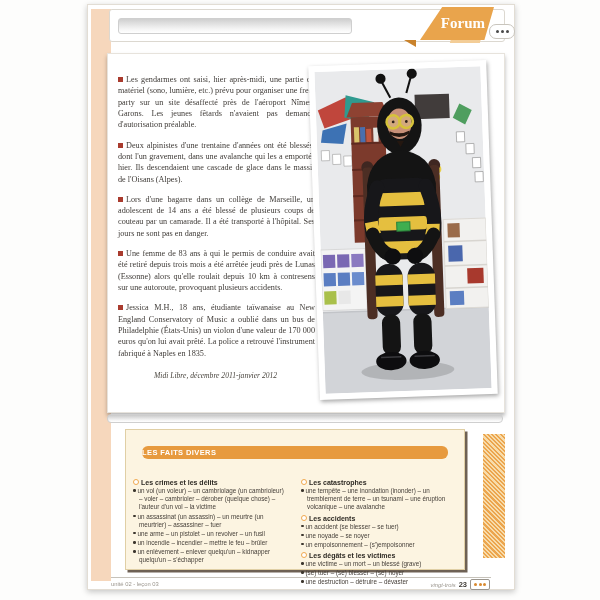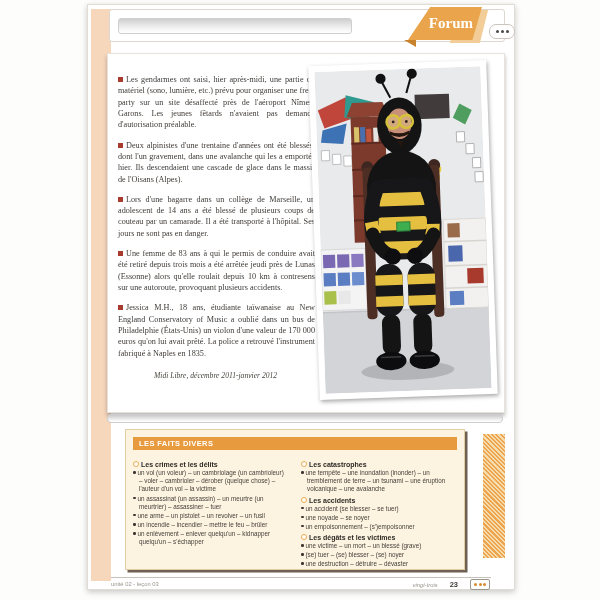--- a/index.html
+++ b/index.html
@@ -10,21 +10,21 @@
   .peach-strip{position:absolute;left:3px;top:4px;width:20px;height:572px;background:#f6d7bc;}
 
   
   .header-bar{position:absolute;left:21px;top:4px;width:394px;height:31px;background:#fff;
               border:1px solid #dcd8d0;border-radius:3px;}
   .title-slot{position:absolute;left:8px;top:8px;width:232px;height:14px;border-radius:3px;
               border:1px solid #cfcfcf;background:linear-gradient(#cfcfcf,#f4f4f4 70%,#ffffff);}
   .ribbon-wrap{position:absolute;left:294px;top:-3px;width:86px;height:42px;}
   .ribbon-fold{position:absolute;right:6px;top:3px;width:30px;height:33px;background:#f3cd97;
                transform:skewX(-14deg);}
-  .ribbon-main{position:absolute;left:4px;top:0;width:74px;height:33px;background:#e9a44c;
+  .ribbon-main{position:absolute;left:16px;top:0;width:74px;height:33px;background:#e9a44c;
                clip-path:polygon(30% 0,100% 0,87% 100%,0% 100%);
                display:flex;align-items:center;justify-content:flex-end;padding-right:9px;box-sizing:border-box;}
   .ribbon-main span{color:#fff;font-family:"Liberation Serif",serif;font-weight:bold;font-size:15px;}
   .ribbon-under{position:absolute;left:0px;top:33px;width:0;height:0;
                 border-top:7px solid #c9822c;border-left:12px solid transparent;}
   .dots-pill{position:absolute;left:379px;top:14px;width:24px;height:13px;background:#fff;border:1px solid #c9c5bd;
              border-radius:7px;display:flex;align-items:center;justify-content:center;gap:2px;}
   .dots-pill i{width:3px;height:3px;border-radius:50%;background:#4a4a4a;display:block;}
 
   
@@ -41,38 +41,38 @@
          box-shadow:1px 2px 4px rgba(0,0,0,.35);transform:rotate(-2deg);padding:6px;box-sizing:border-box;}
   .photo svg{display:block;width:100%;height:100%;}
 
   
   .divider-bar{position:absolute;left:19px;top:409px;width:396px;height:9px;border-radius:4px;
                border:1px solid #cfcfcf;background:linear-gradient(#c9c9c9,#f5f5f5 75%,#ffffff);box-sizing:border-box;}
 
   
   .vocab-box{position:absolute;left:37px;top:424px;width:340px;height:141px;background:#fcf4e1;
              border:1px solid #e0cfa5;box-shadow:2.5px 2.5px 0 #6e6154;box-sizing:border-box;}
-  .vocab-head{margin:7px;height:13px;background:#e79a3e;border-radius:0;display:flex;align-items:center;
-              padding-left:6px;color:#fff;font-weight:bold;font-size:7.5px;letter-spacing:.4px;}
+  .vocab-head{margin:16px;height:13px;background:#e79a3e;border-radius:6px;display:flex;align-items:center;
+              color:#fff;font-weight:bold;font-size:7.5px;letter-spacing:.4px;}
   .vocab-cols{display:flex;padding:1px 7px;gap:12px;}
   .vcol{width:158px;}
   .vhead{font-size:7px;font-weight:bold;color:#2e2a24;margin:3px 0 1px 0;}
   .ring{display:inline-block;width:4px;height:4px;border:1.5px solid #f0a84e;border-radius:50%;
         background:#fff;margin-right:2px;vertical-align:0px;}
   .vitem{font-size:6.3px;line-height:1.3;color:#46403a;padding-left:6px;text-indent:-6px;margin-bottom:1px;}
   .vdot{display:inline-block;width:2.5px;height:2.5px;border-radius:50%;background:#3c362e;
         margin-right:2px;vertical-align:1.5px;}
 
   .hatch-band{position:absolute;left:395px;top:429px;width:22px;height:124px;
               background:repeating-linear-gradient(45deg,#eca54e 0 1.5px,#f7dcab 1.5px 3px);}
 
   
   .footer-line{position:absolute;left:23px;top:572px;width:380px;border-top:1px solid #c6c2ba;}
   .footer-left{position:absolute;left:23px;top:576px;font-size:5.8px;color:#9a958d;}
-  .footer-right{position:absolute;right:24px;top:574px;display:flex;align-items:center;gap:12px;}
+  .footer-right{position:absolute;right:24px;top:574px;display:flex;align-items:center;gap:3px;}
   .page-word{font-size:5.8px;color:#9a958d;font-style:italic;}
   .page-num{font-size:7.5px;font-weight:bold;color:#3f3b35;}
   .pagedots-pill{width:18px;height:9px;border:1px solid #9a958d;background:#fff;border-radius:2px;
                  display:flex;align-items:center;justify-content:center;gap:1.5px;}
   .pagedots-pill i{width:3px;height:3px;border-radius:50%;background:#d8892f;display:block;}
 </style>
 </head>
 <body>
 
 <div class="canvas">

